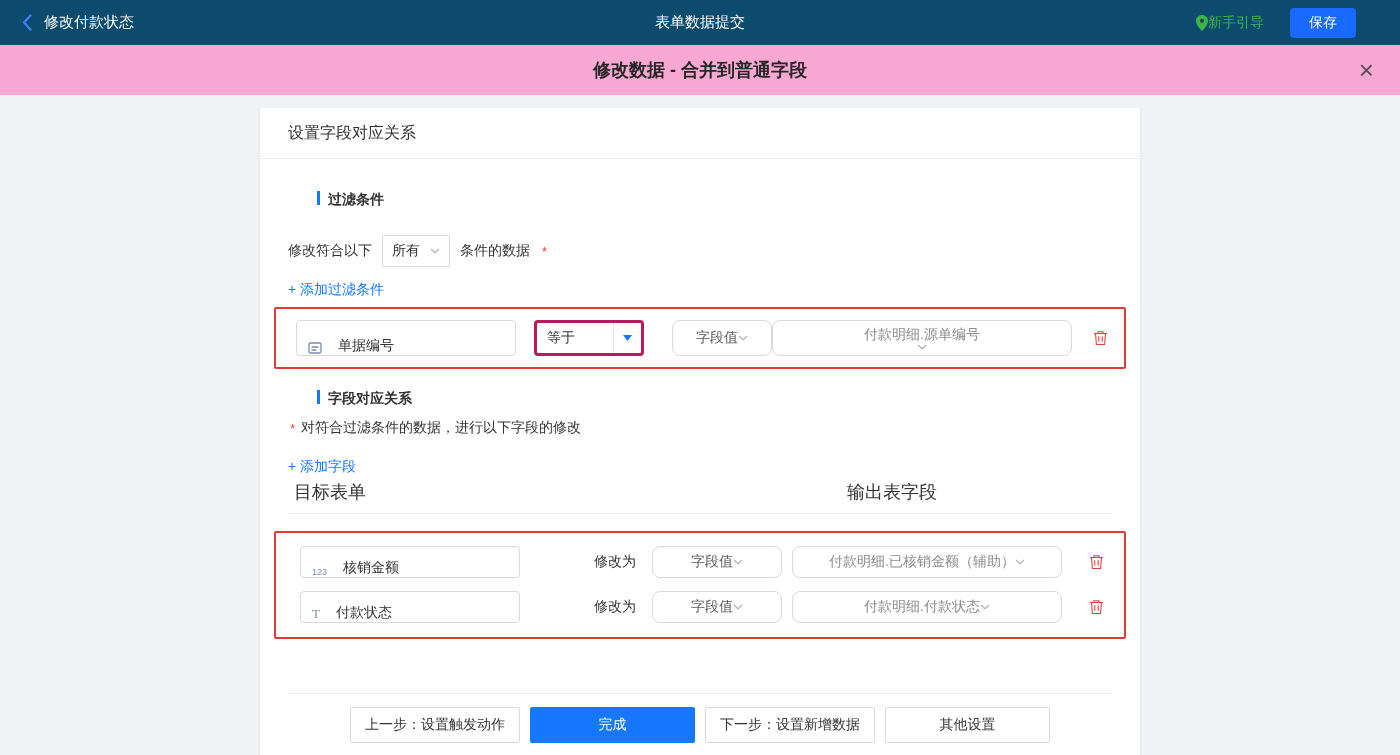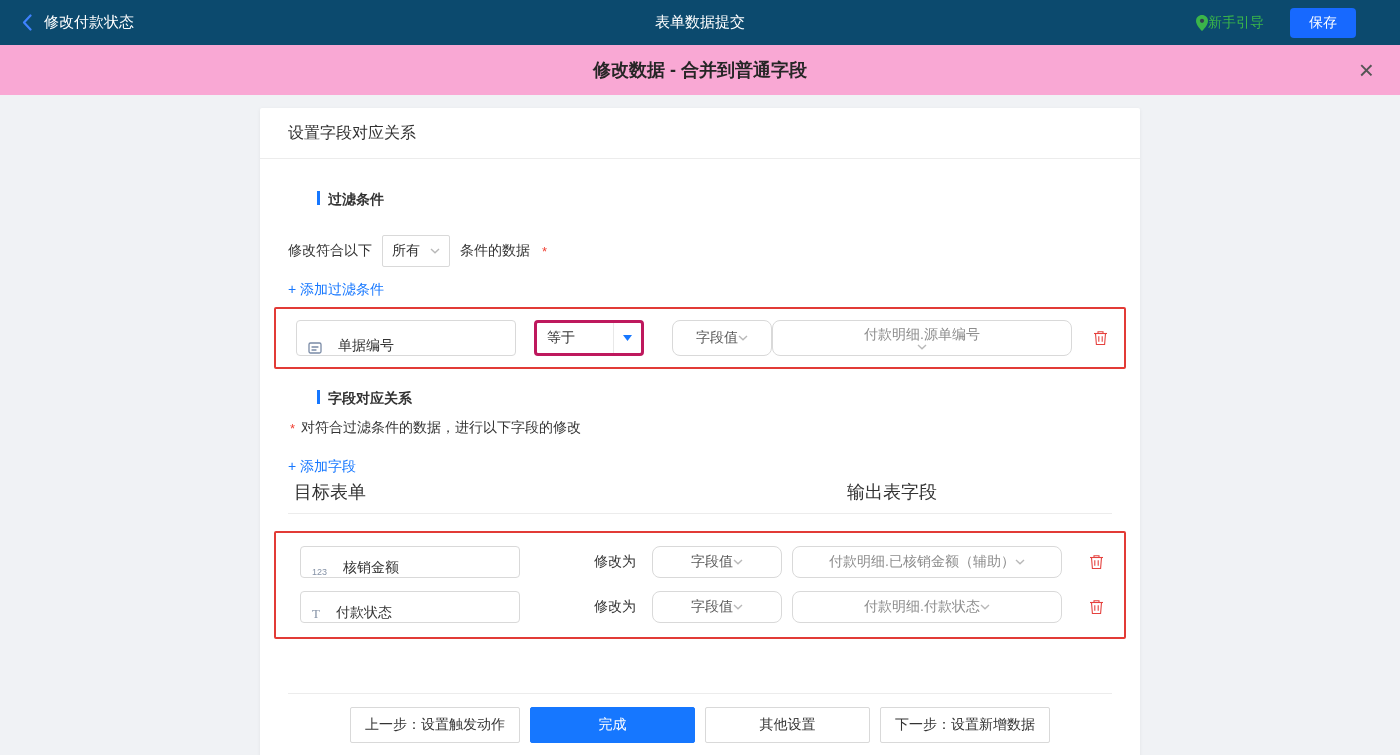--- a/index.html
+++ b/index.html
@@ -342,19 +342,19 @@
                 <path d="M5.8 6.3v5.4M9.2 6.3v5.4"></path>
             </svg>
           </span>
         </div>
 
       </div>
 
       <div class="panel-footer">
         <button class="btn">上一步：设置触发动作</button>
         <button class="btn btn-primary">完成</button>
+        <button class="btn">下一步：设置新增数据</button>
         <button class="btn">其他设置</button>
-        <button class="btn">下一步：设置新增数据</button>
       </div>
 
     </div>
   </div>
 </div>
 
 </body></html>

